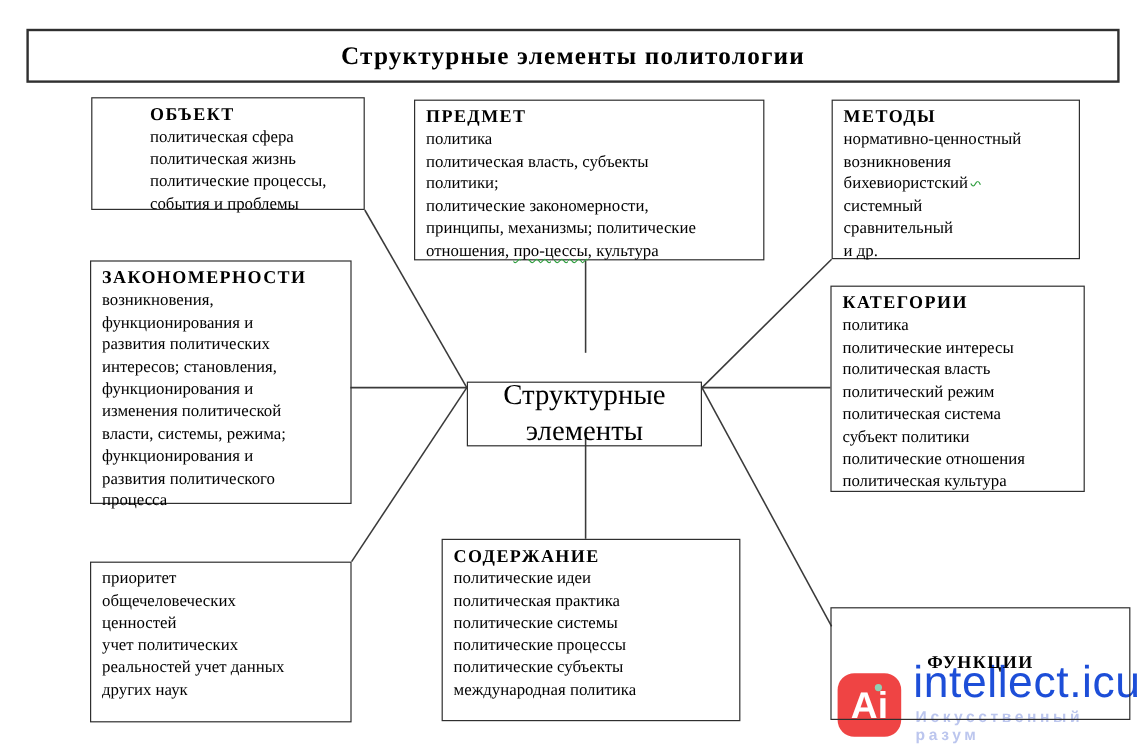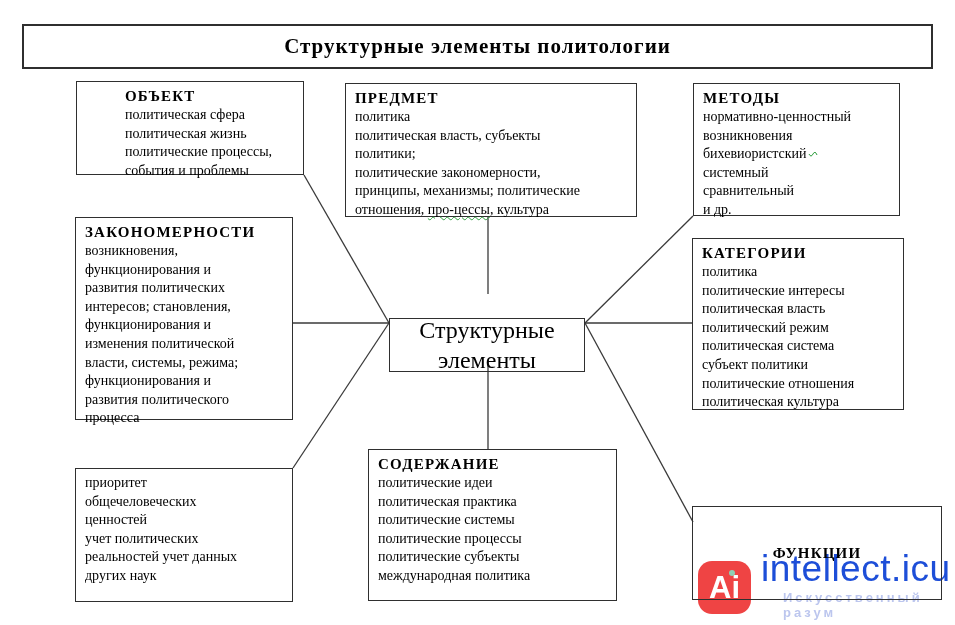--- a/index.html
+++ b/index.html
@@ -44,21 +44,21 @@
     background:#8fd0b4;
   }
   .wm-brand{
     position:absolute;left:761px;top:548px;
     font-family:"Liberation Sans","DejaVu Sans",sans-serif;
     font-size:37px;color:#1d4ed8;letter-spacing:0.5px;
   }
   .wm-tagline{
     position:absolute;left:763px;top:590px;
     font-family:"Liberation Sans","DejaVu Sans",sans-serif;font-weight:bold;
-    font-size:13px;color:#bcc6ee;letter-spacing:3px;margin-left:20px;
+    font-size:13px;color:#bcc6ee;letter-spacing:3px;
   }
   
   .b-title{left:22px;top:24px;width:911px;height:45px;}
   .b-object{left:76px;top:81px;width:228px;height:94px;padding-left:48px;}
   .b-subject{left:345px;top:83px;width:292px;height:134px;}
   .b-methods{left:693px;top:83px;width:207px;height:133px;}
   .b-laws{left:75px;top:217px;width:218px;height:203px;}
   .b-center{left:389px;top:294px;width:196px;height:54px;margin-top:24px;}
   .b-categories{left:692px;top:238px;width:212px;height:172px;}
   .b-principles{left:75px;top:468px;width:218px;height:134px;}

